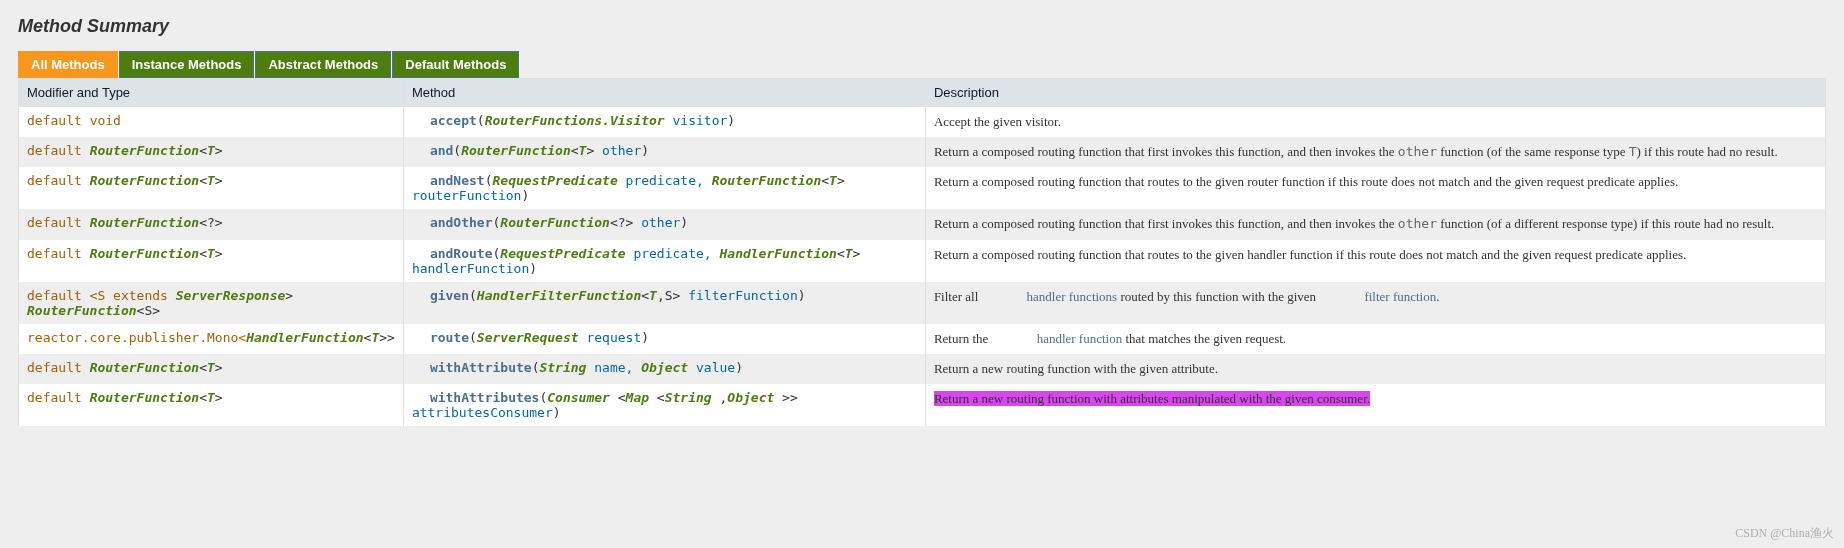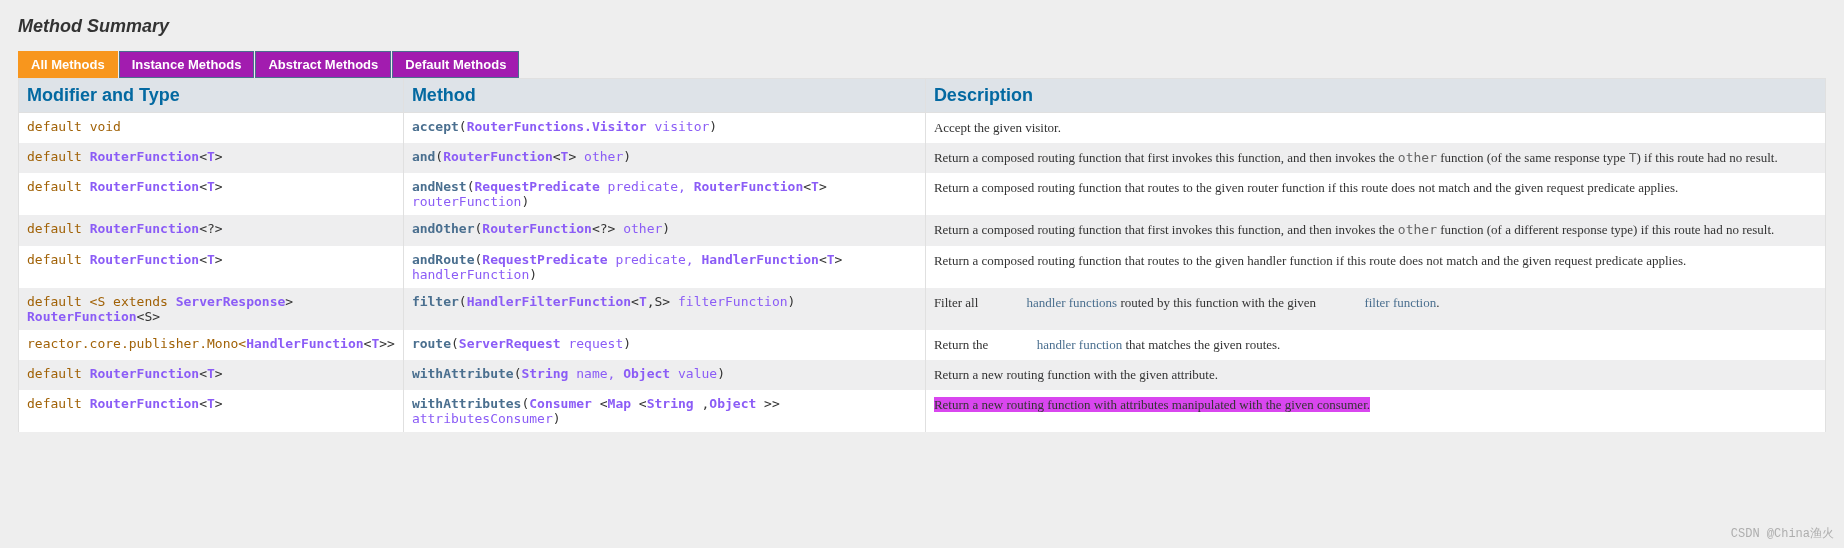--- a/index.html
+++ b/index.html
@@ -22,40 +22,40 @@
   .tabs {
     padding: 0;
     font-size: 0; 
   }
   .tab {
     display: inline-block;
     padding: 5px 12px;
     font-size: 13px;
     font-weight: bold;
     color: #ffffff;
-    background: #a21caf;
+    background: #4d7c0f;
     margin-right: 1px;
     cursor: pointer;
     border: 1px solid #4a6f8f;
   }
   .tab.active {
     background: #f8961d;
     border-color: #f8961d;
   }
   table.methods {
     width: 100%;
     border-collapse: collapse;
     background: #ffffff;
   }
   table.methods thead th {
     background: #dee3e8;
     text-align: left;
-    font-weight: bold;
-    font-size: 18px;
-    color: #0369a1;
+    font-weight: normal;
+    font-size: 13px;
+    color: #0f172a;
     padding: 6px 8px;
     border: 1px solid #e0e0e0;
   }
   table.methods tbody tr.alt { background: #eeeeef; }
   table.methods tbody td {
     vertical-align: top;
     padding: 6px 8px;
     border-left: 1px solid #e0e0e0;
     border-right: 1px solid #e0e0e0;
     font-size: 13px;
@@ -64,34 +64,34 @@
   table.methods tbody td.col-method {
     font-family: "DejaVu Sans Mono", Consolas, Menlo, monospace;
     white-space: normal;
   }
   table.methods tbody td.col-desc {
     font-family: Georgia, "Times New Roman", serif;
     color: #333;
     line-height: 1.4;
   }
   .kw { color: #a16207; }
-  .type-link { color: #8b5cf6; font-weight: bold; }
-  .mname { color: #4a6f8f; font-weight: bold; }
-  .param { color: #8b5cf6; }
+  .type-link { color: #4d7c0f; font-weight: bold; font-style: italic; }
+  .mname { color: #4a6f8f; font-weight: bold; margin-left: 18px; }
+  .param { color: #0369a1; }
   .punct { color: #333333; }
   .desc-link { color: #4a6f8f; text-decoration: none; padding-left: 45px; }
   .code-inline { font-family: "DejaVu Sans Mono", Consolas, Menlo, monospace; color:#666666; }
   .highlight-sel { background: #d946ef; }
   .watermark {
     position: fixed;
     right: 10px;
     bottom: 6px;
     font-size: 12px;
     color: rgba(120,120,120,0.55);
-    font-family: Liberation Mono, monospace;
+    font-family: Liberation Serif, serif;
     pointer-events: none;
   }
   .col-modifier { width: 346px; }
   .col-method   { width: 522px; }
 </style>
 </head>
 <body>
 
 <div class="section-header">Method Summary</div>
 
@@ -126,27 +126,27 @@
         <td class="col-method"><span class="mname">andOther</span><span class="punct">(</span><span class="type-link">RouterFunction</span><span class="punct">&lt;?&gt;</span><span class="param"> other</span><span class="punct">)</span></td>
         <td class="col-desc"><span>Return a composed routing function that first invokes this function, and then invokes the </span><span class="code-inline">other</span><span> function (of a different response type) if this route had no result.</span></td>
       </tr>
       <tr>
         <td class="col-modifier"><span class="kw">default </span><span class="type-link">RouterFunction</span><span class="punct">&lt;</span><span class="type-link">T</span><span class="punct">&gt;</span></td>
         <td class="col-method"><span class="mname">andRoute</span><span class="punct">(</span><span class="type-link">RequestPredicate</span><span class="param"> predicate, </span><span class="type-link">HandlerFunction</span><span class="punct">&lt;</span><span class="type-link">T</span><span class="punct">&gt;</span><span class="param"> handlerFunction</span><span class="punct">)</span></td>
         <td class="col-desc"><span>Return a composed routing function that routes to the given handler function if this route does not match and the given request predicate applies.</span></td>
       </tr>
       <tr class="alt">
         <td class="col-modifier"><span class="kw">default &lt;S extends </span><span class="type-link">ServerResponse</span><span class="punct">&gt;</span><br><span class="type-link">RouterFunction</span><span class="punct">&lt;S&gt;</span></td>
-        <td class="col-method"><span class="mname">filter</span><span class="punct">(</span><span class="type-link">HandlerFilterFunction</span><span class="punct">&lt;</span><span class="type-link">T</span><span class="punct">,S&gt;</span><span class="param"> filterFunction</span><span class="punct">)</span></td>
+        <td class="col-method"><span class="mname">given</span><span class="punct">(</span><span class="type-link">HandlerFilterFunction</span><span class="punct">&lt;</span><span class="type-link">T</span><span class="punct">,S&gt;</span><span class="param"> filterFunction</span><span class="punct">)</span></td>
         <td class="col-desc"><span>Filter all </span><span class="desc-link">handler functions</span><span> routed by this function with the given </span><span class="desc-link">filter function</span><span>.</span></td>
       </tr>
       <tr>
         <td class="col-modifier"><span class="kw">reactor.core.publisher.Mono&lt;</span><span class="type-link">HandlerFunction</span><span class="punct">&lt;</span><span class="type-link">T</span><span class="punct">&gt;&gt;</span></td>
         <td class="col-method"><span class="mname">route</span><span class="punct">(</span><span class="type-link">ServerRequest</span><span class="param"> request</span><span class="punct">)</span></td>
-        <td class="col-desc"><span>Return the </span><span class="desc-link">handler function</span><span> that matches the given routes.</span></td>
+        <td class="col-desc"><span>Return the </span><span class="desc-link">handler function</span><span> that matches the given request.</span></td>
       </tr>
       <tr class="alt">
         <td class="col-modifier"><span class="kw">default </span><span class="type-link">RouterFunction</span><span class="punct">&lt;</span><span class="type-link">T</span><span class="punct">&gt;</span></td>
         <td class="col-method"><span class="mname">withAttribute</span><span class="punct">(</span><span class="type-link">String</span><span class="param">  name, </span><span class="type-link">Object</span><span class="param">  value</span><span class="punct">)</span></td>
         <td class="col-desc"><span>Return a new routing function with the given attribute.</span></td>
       </tr>
       <tr>
         <td class="col-modifier"><span class="kw">default </span><span class="type-link">RouterFunction</span><span class="punct">&lt;</span><span class="type-link">T</span><span class="punct">&gt;</span></td>
         <td class="col-method"><span class="mname">withAttributes</span><span class="punct">(</span><span class="type-link">Consumer</span><span class="punct"> &lt;</span><span class="type-link">Map</span><span class="punct"> &lt;</span><span class="type-link">String</span><span class="punct"> ,</span><span class="type-link">Object</span><span class="punct"> &gt;&gt;</span><span class="param"> attributesConsumer</span><span class="punct">)</span></td>
         <td class="col-desc"><span class="highlight-sel"><span>Return a new routing function with attributes manipulated with the given consumer.</span></span></td>

